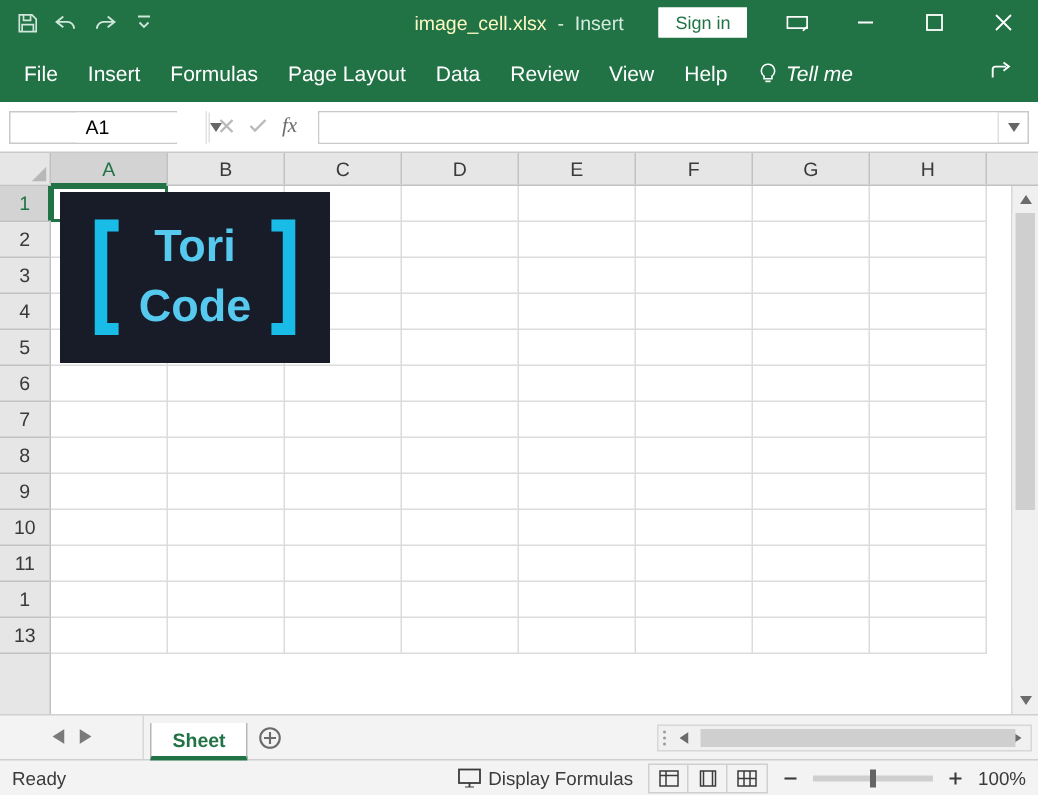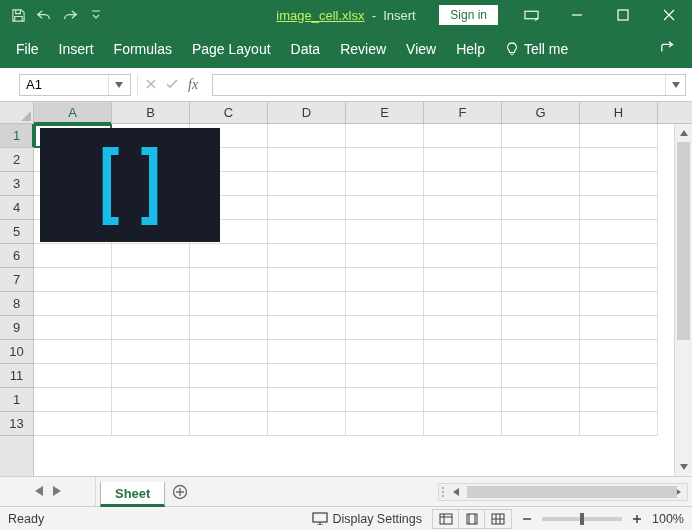--- a/index.html
+++ b/index.html
@@ -2,35 +2,35 @@
 <html><head>
 <meta charset="utf-8">
 <style>
   * { box-sizing: border-box; margin: 0; padding: 0; font-family: "Segoe UI", Arial, sans-serif; }
   body { width: 692px; height: 530px; overflow: hidden; background: #fff; display: flex; flex-direction: column; font-size: 13px; color: #222; }
   .titlebar { background: #217346; height: 30px; display: flex; align-items: center; color: #fff; position: relative; }
   .qat { display: flex; align-items: center; gap: 2px; padding-left: 6px; height: 100%; }
   .qat .tb-icon { width: 24px; height: 24px; display: flex; align-items: center; justify-content: center; cursor: pointer; }
   .qat svg { stroke: #cfe6d9; fill: none; }
   .title-center { position: absolute; left: 0; right: 0; text-align: center; font-size: 13px; pointer-events: none; }
-  .title-center .fn { color: #bef264; text-decoration: underline; }
+  .title-center .fn { color: #fef9c3; }
   .title-center .app { color: #d7ece0; }
   .signin { margin-left: auto; background: #fff; color: #217346; font-size: 12px; padding: 2px 10px; height: 20px; display: flex; align-items: center; border: 1px solid #fff; cursor: pointer; z-index: 2; }
   .win-controls { display: flex; height: 100%; margin-left: 10px; z-index: 2; }
   .win-controls .wbtn { width: 46px; display: flex; align-items: center; justify-content: center; cursor: pointer; }
   .win-controls svg { stroke: #fff; fill: none; }
   .ribbon-tabs { background: #217346; height: 38px; display: flex; align-items: center; padding: 0 8px; gap: 4px; color: #fff; }
   .ribbon-tabs .tab { padding: 6px 8px; font-size: 14px; cursor: pointer; white-space: nowrap; }
-  .ribbon-tabs .tellme { display: flex; align-items: center; gap: 5px; }
+  .ribbon-tabs .tellme { display: flex; align-items: center; gap: 5px; font-style: italic; }
   .ribbon-tabs .share { margin-left: auto; padding: 6px 6px; cursor: pointer; }
   .formula-row { height: 34px; border-bottom: 1px solid #c9c9c9; display: flex; align-items: center; background: #fff; }
-  .name-box { width: 112px; height: 22px; border: 1px solid #c9c9c9; margin-left: 19px; display: flex; align-items: center; }
+  .name-box { width: 112px; height: 22px; border: 1px solid #c9c9c9; margin-left: 6px; display: flex; align-items: center; padding-left: 44px; }
   .name-box input { border: none; width: 88px; height: 100%; padding: 0 6px; font-size: 13px; outline: none; }
   .name-box .drop { width: 20px; height: 100%; display: flex; align-items: center; justify-content: center; border-left: 1px solid #e0e0e0; cursor: pointer; }
-  .fx-group { display: flex; align-items: center; gap: 10px; height: 22px; margin-left: 6px; padding: 0 8px; border-left: 1px solid #e4e4e4; color: #a7a7a7; }
+  .fx-group { display: flex; align-items: center; gap: 10px; height: 22px; margin-left: 19px; padding: 0 8px; border-left: 1px solid #e4e4e4; color: #a7a7a7; }
   .fx-group .fxlabel { font-style: italic; font-family: "Times New Roman", serif; font-size: 14px; color: #6b6b6b; }
   .formula-bar { flex: 1; height: 22px; border: 1px solid #c9c9c9; margin: 0 6px; display: flex; align-items: center; }
   .formula-bar input { border: none; flex: 1; height: 100%; padding: 0 6px; font-size: 13px; outline: none; }
   .formula-bar .drop { width: 20px; height: 100%; display: flex; align-items: center; justify-content: center; border-left: 1px solid #e0e0e0; cursor: pointer; }
   .grid-wrap { flex: 1; display: flex; flex-direction: column; background: #fff; position: relative; }
   .col-headers { display: flex; height: 22px; background: #e6e6e6; border-bottom: 1px solid #c2c2c2; }
   .corner { width: 34px; height: 100%; background: #e6e6e6; border-right: 1px solid #c2c2c2; display:flex; align-items:flex-end; justify-content:flex-end; cursor:pointer; }
   .corner svg { margin:0 2px 2px 0; }
   .colh { width: 78px; height: 100%; border-right: 1px solid #c2c2c2; text-align: center; font-size: 13px; color: #3a3a3a; line-height: 22px; cursor: pointer; }
   .colh.active { background: #d3d3d3; color: #217346; position: relative; }
@@ -209,20 +209,24 @@
       <div class="rowh">9</div>
       <div class="rowh">10</div>
       <div class="rowh">11</div>
       <div class="rowh">1</div>
       <div class="rowh">13</div>
     </div>
     <div class="cells" id="cell-area">
       <div class="active-cell"></div>
       <div class="img-overlay">
         <span class="brk">[</span>
+        <div class="txt">
+          <div>Tori</div>
+          <div>Code</div>
+        </div>
         <span class="brk">]</span>
       </div>
     <div class="gridlines-v" style="left: 77px; top: 0px; width: 1px; height: 312px;"></div>
         <div class="gridlines-v" style="left: 155px; top: 0px; width: 1px; height: 312px;"></div>
         <div class="gridlines-v" style="left: 233px; top: 0px; width: 1px; height: 312px;"></div>
         <div class="gridlines-v" style="left: 311px; top: 0px; width: 1px; height: 312px;"></div>
         <div class="gridlines-v" style="left: 389px; top: 0px; width: 1px; height: 312px;"></div>
         <div class="gridlines-v" style="left: 467px; top: 0px; width: 1px; height: 312px;"></div>
         <div class="gridlines-v" style="left: 545px; top: 0px; width: 1px; height: 312px;"></div>
         <div class="gridlines-v" style="left: 623px; top: 0px; width: 1px; height: 312px;"></div>
@@ -303,21 +307,21 @@
 </div>
 
 <div class="status-bar">
   <span>Ready</span>
   <div class="spacer"></div>
   <div class="sbtn">
     <svg width="16" height="13" viewBox="0 0 16 13" fill="none" stroke="#3b3b3b" stroke-width="1.2">
         <rect x="1" y="1" width="14" height="9"></rect>
         <path d="M5 13h6M8 10v3"></path>
       </svg>
-    <span>Display Settings</span>
+    <span>Display Formulas</span>
   </div>
   <div class="viewbtns">
     <div class="vbtn">
         <svg width="14" height="12" viewBox="0 0 14 12" stroke="#3b3b3b" fill="none">
           <rect x="1" y="1" width="12" height="10"></rect>
           <path d="M1 4h12M5 1v10"></path>
         </svg>
       </div>
     <div class="vbtn">
         <svg width="14" height="12" viewBox="0 0 14 12" stroke="#3b3b3b" fill="none">

